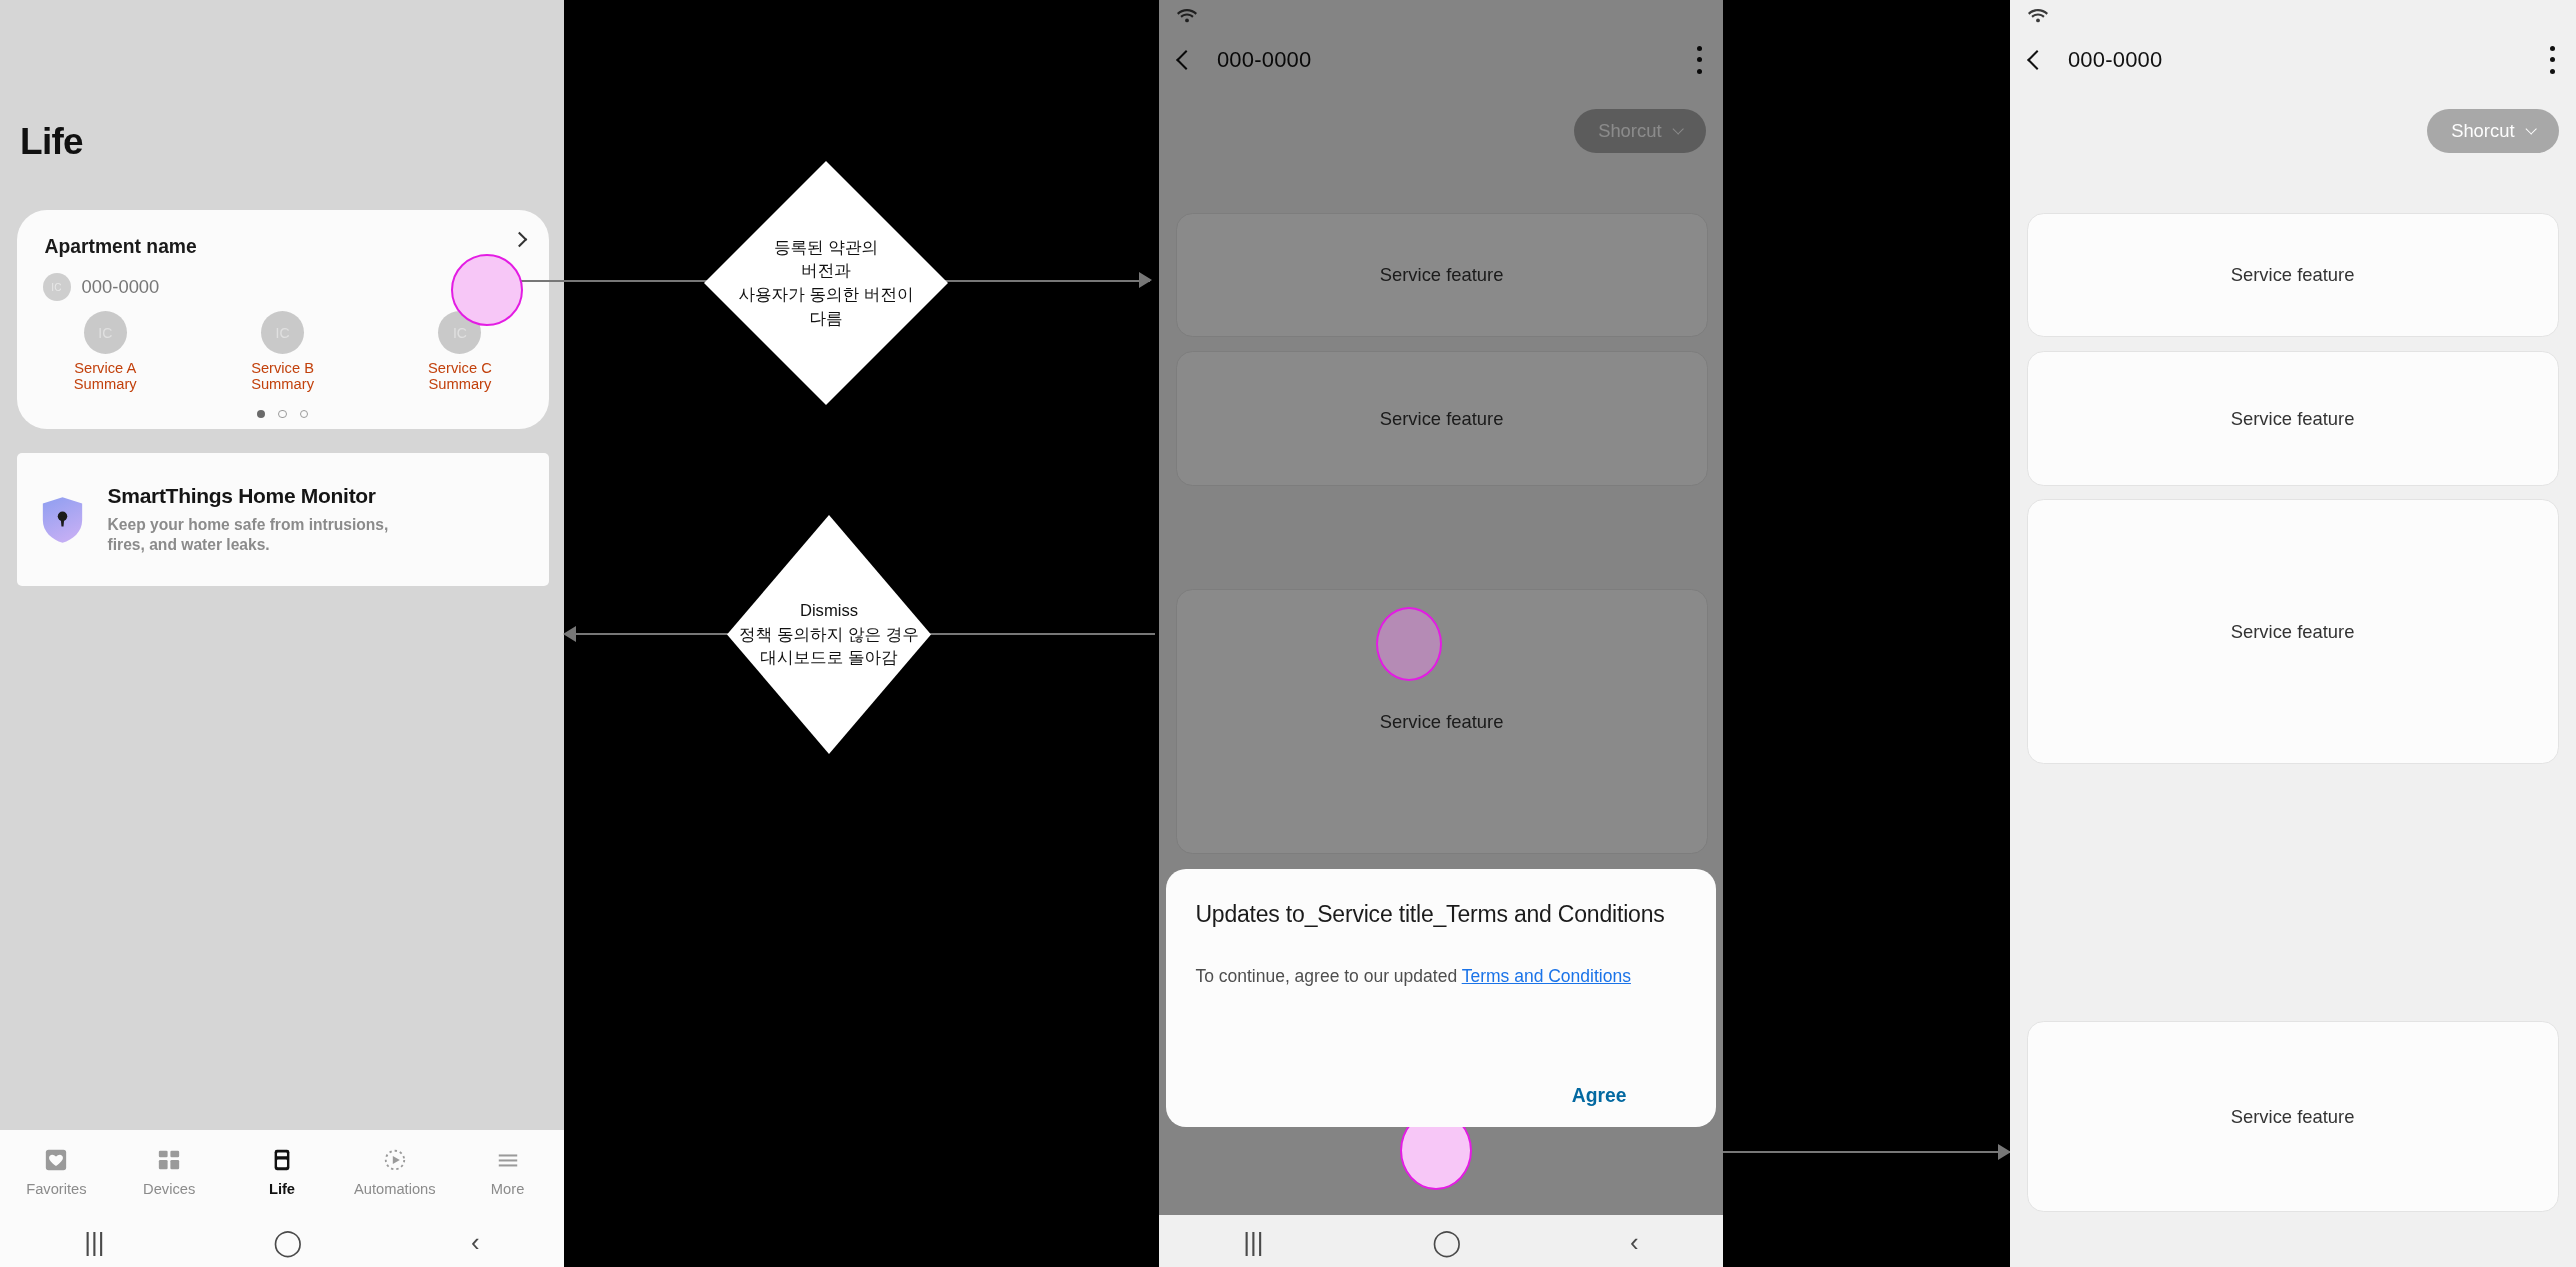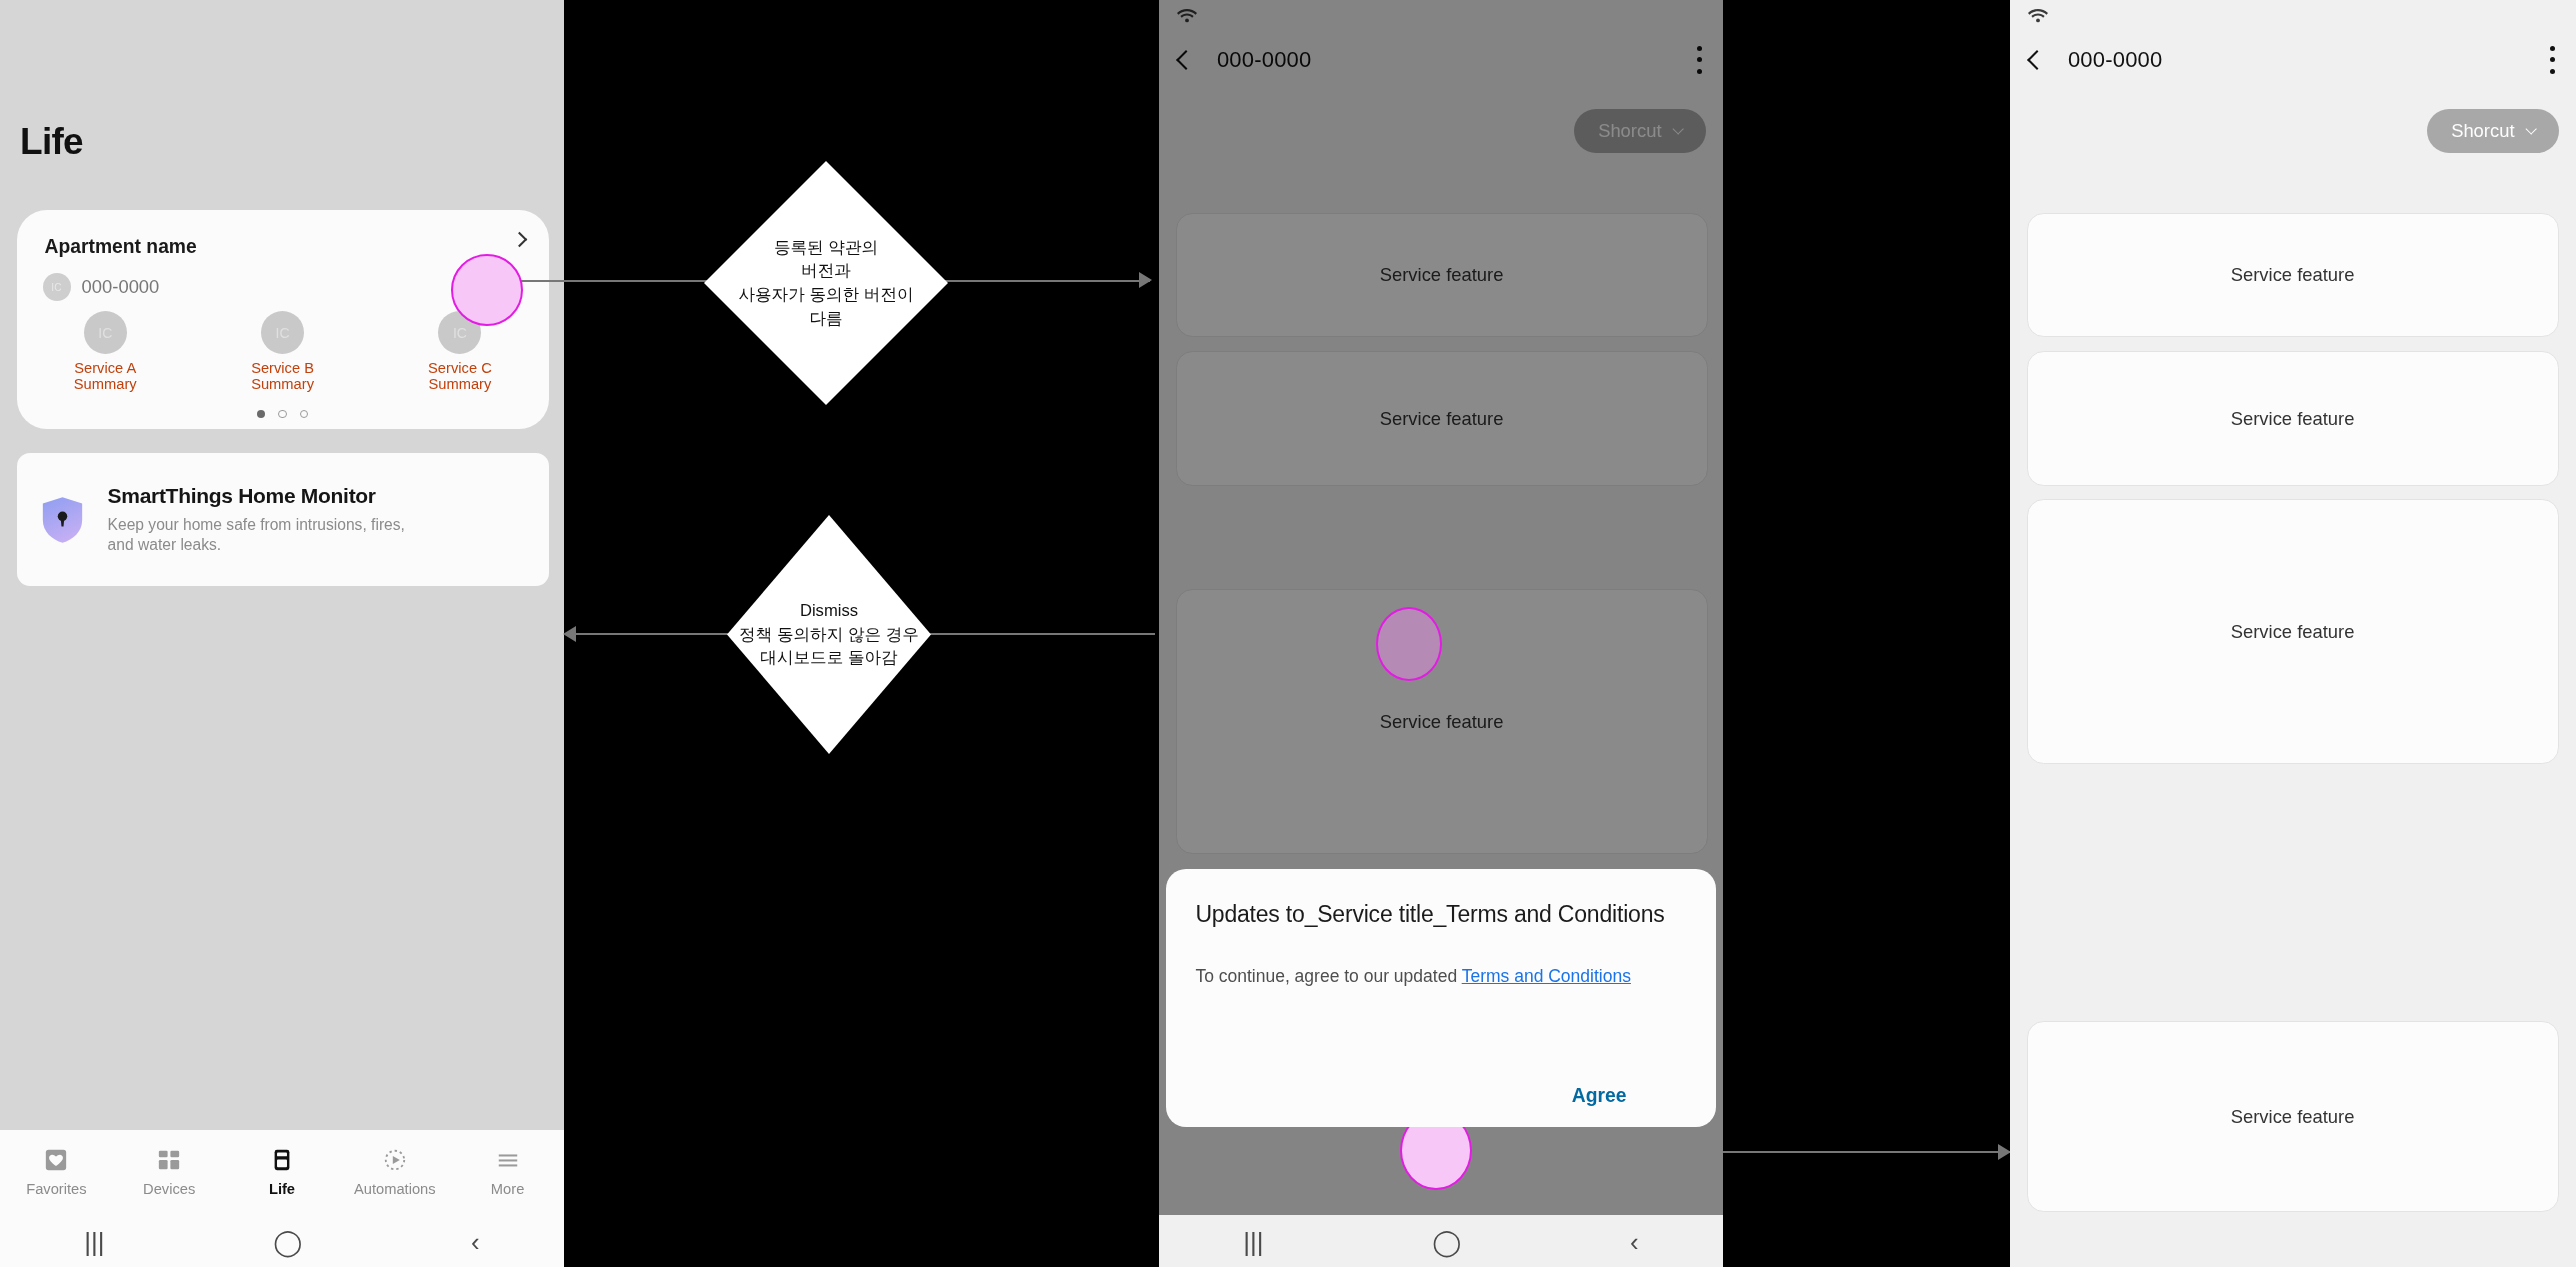--- a/index.html
+++ b/index.html
@@ -70,26 +70,26 @@
     position:absolute; left:0; bottom: 11px; width:532px;
     display:flex; justify-content:center; align-items:center; gap: 13px;
   }
   .dot { width:8.3px; height:8.3px; border-radius:50%; }
   .dot.on { background:#6a6a6a; }
   .dot.off { background:transparent; border:1.3px solid #9b9b9b; }
 
   
   #sthm-card {
     position:absolute; left: 16.6px; top: 453px; width: 532px; height: 133px;
-    background:#fbfbfb; border-radius: 13px; display:flex; align-items:center; padding: 0 24px;
+    background:#fbfbfb; border-radius: 5px; display:flex; align-items:center; padding: 0 24px;
   }
   #shield-icon { width: 43px; height: 48px; flex:0 0 auto; }
   #sthm-text { margin-left: 24px; }
   #sthm-title { font-size: 21px; font-weight:700; color:#151515; letter-spacing:-0.3px; }
-  #sthm-sub { margin-top: 7.4px; font-size: 15.6px; color:#8b8b8b; line-height:1.28; max-width: 322px; }
+  #sthm-sub { margin-top: 7.4px; font-size: 15.6px; color:#8b8b8b; line-height:1.28; max-width: 322px; font-weight: bold; }
 
   
   #p1-tabbar {
     position:absolute; left:0; bottom: 53px; width: 564px; height: 85px;
     background:#fbfbfb; display:flex; align-items:center;
   }
   .tabitem { flex:1; display:flex; flex-direction:column; align-items:center; gap:8.3px; }
   .tab-label { font-size: 14.7px; color:#8b8b8b; }
   .tabitem.active .tab-label { color:#111; font-weight:700; }
   .tabicon { width: 24px; height: 24px; position:relative; }

